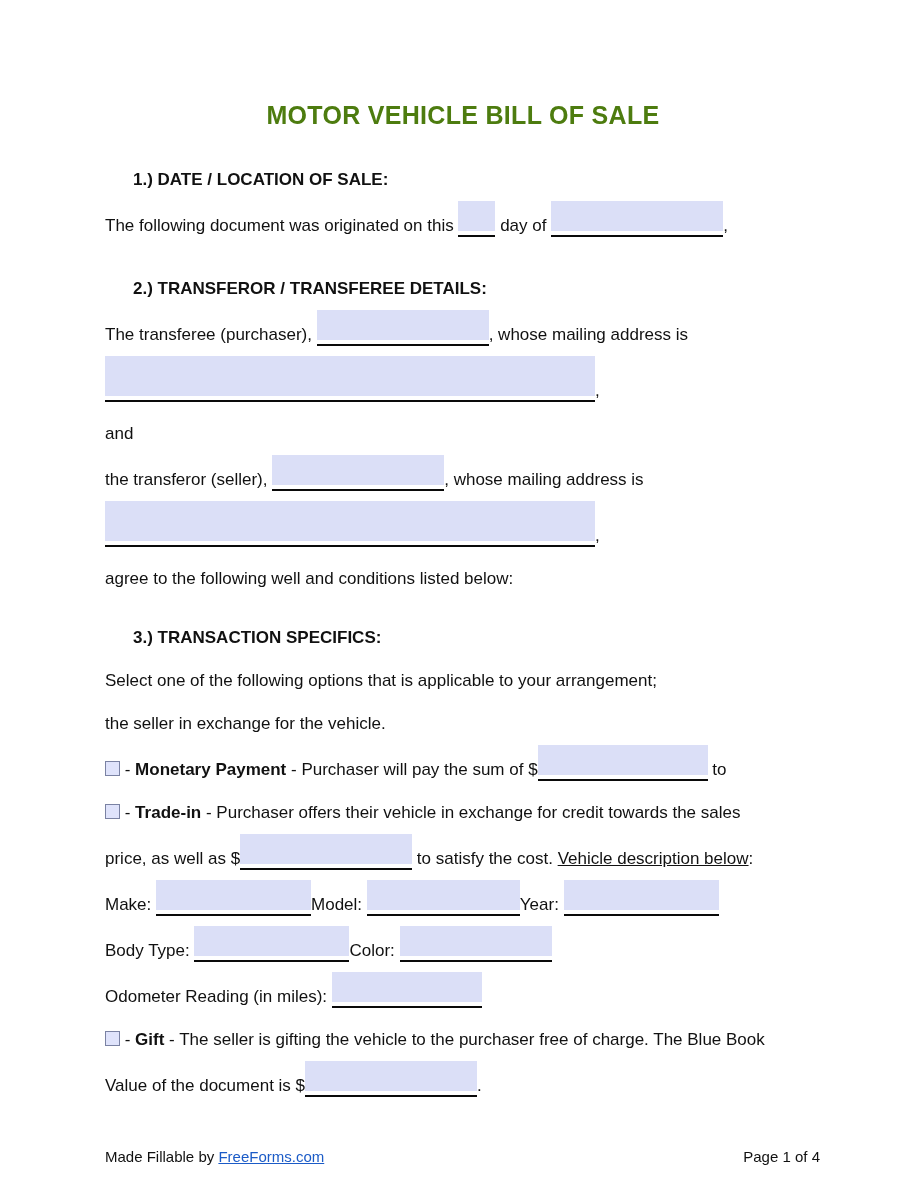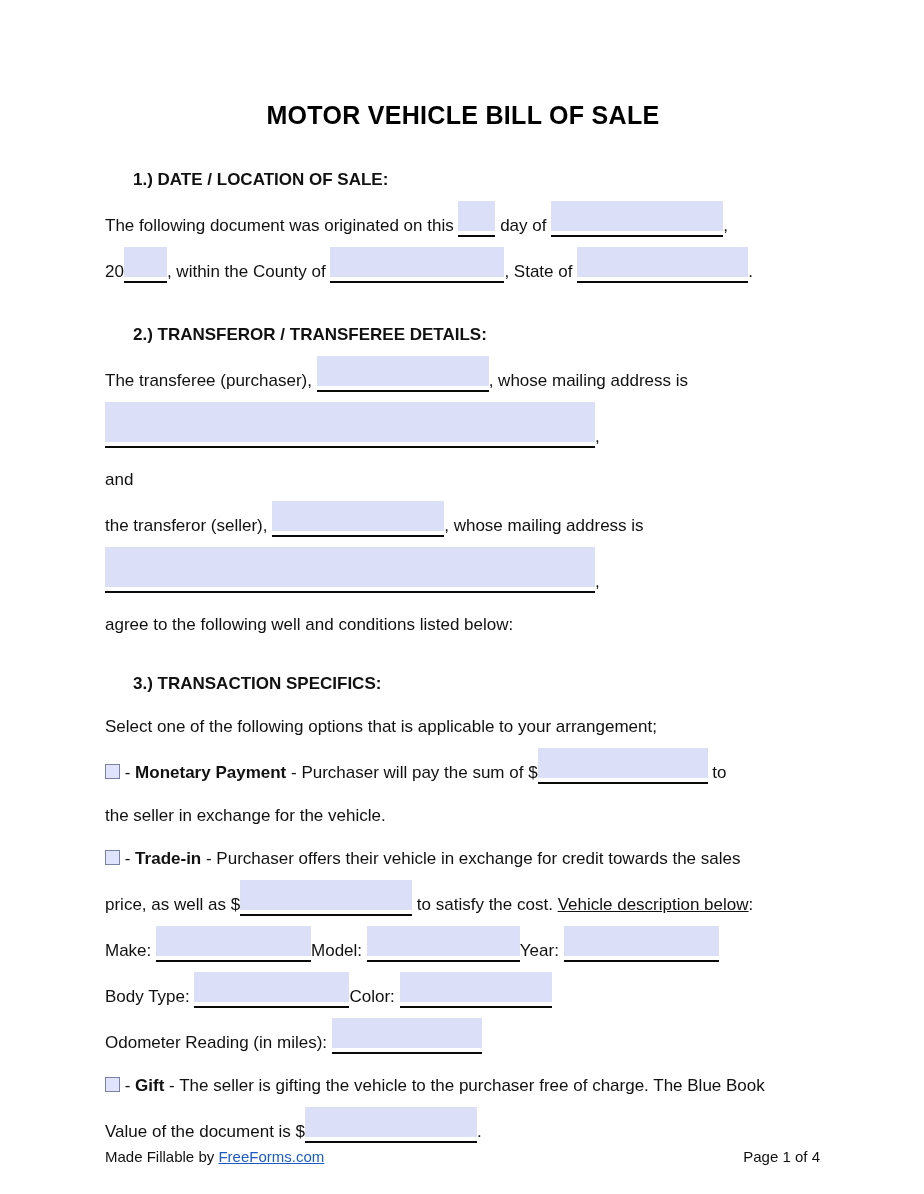--- a/index.html
+++ b/index.html
@@ -19,21 +19,21 @@
     color:var(--ink);
     overflow:hidden;
   }
   .content{position:absolute;left:105px;top:100px;width:716px;}
   .title{
     margin:0;
     text-align:center;
     font-size:25px;
     font-weight:bold;
     line-height:30px;
-    color:#000000;
+    color:#4d7c0f;
     letter-spacing:0.3px;
   }
   .line{line-height:43px;white-space:nowrap;}
   .heading{font-weight:bold;padding-left:28px;}
   .mt-h1{margin-top:28px;}
   .mt-sec{margin-top:20px;}
   .mt-sec3{margin-top:16px;}
   .blank{
     display:inline-block;
     height:30px;
@@ -68,35 +68,34 @@
 </head>
 <body>
 
 <div class="page">
   <div class="content">
 
     <h1 class="title">MOTOR VEHICLE BILL OF SALE</h1>
 
     <div class="line heading mt-h1">1.) DATE / LOCATION OF SALE:</div>
     <div class="line"><span>The following document was originated on this </span><span class="blank w37"></span><span> day of </span><span class="blank"></span><span>,</span></div>
-    <div class="line"><span>20</span><span class="blank w43"></span><span>, within the County of </span><span class="blank w174"></span><span>, State of </span><span class="blank w171"></span><span>.</span></div>
 
     <div class="line heading mt-sec">2.) TRANSFEROR / TRANSFEREE DETAILS:</div>
     <div class="line"><span>The transferee (purchaser), </span><span class="blank"></span><span>, whose mailing address is</span></div>
     <div class="line"><span class="blank tall w490"></span><span>,</span></div>
     <div class="line">and</div>
     <div class="line"><span>the transferor (seller), </span><span class="blank"></span><span>, whose mailing address is</span></div>
     <div class="line"><span class="blank tall w490"></span><span>,</span></div>
     <div class="line">agree to the following well and conditions listed below:</div>
 
     <div class="line heading mt-sec3">3.) TRANSACTION SPECIFICS:</div>
     <div class="line">Select one of the following options that is applicable to your arrangement;</div>
 
+    <div class="line">the seller in exchange for the vehicle.</div>
     <div class="line"><span class="checkbox"></span><span> - </span><span class="b">Monetary Payment</span><span> - Purchaser will pay the sum of $</span><span class="blank w170"></span><span> to</span></div>
-    <div class="line">the seller in exchange for the vehicle.</div>
 
     <div class="line"><span class="checkbox"></span><span> - </span><span class="b">Trade-in</span><span> - Purchaser offers their vehicle in exchange for credit towards the sales</span></div>
     <div class="line"><span>price, as well as $</span><span class="blank"></span><span> to satisfy the cost. </span><span class="iu">Vehicle description below</span><span>:</span></div>
 
     <div class="line"><span>Make: </span><span class="blank w155"></span><span>Model: </span><span class="blank w153"></span><span>Year: </span><span class="blank w155"></span></div>
     <div class="line"><span>Body Type: </span><span class="blank w155"></span><span>Color: </span><span class="blank w152"></span></div>
     <div class="line"><span>Odometer Reading (in miles): </span><span class="blank w150"></span></div>
 
     <div class="line"><span class="checkbox"></span><span> - </span><span class="b">Gift</span><span> - The seller is gifting the vehicle to the purchaser free of charge. The Blue Book</span></div>
     <div class="line"><span>Value of the document is $</span><span class="blank"></span><span>.</span></div>

